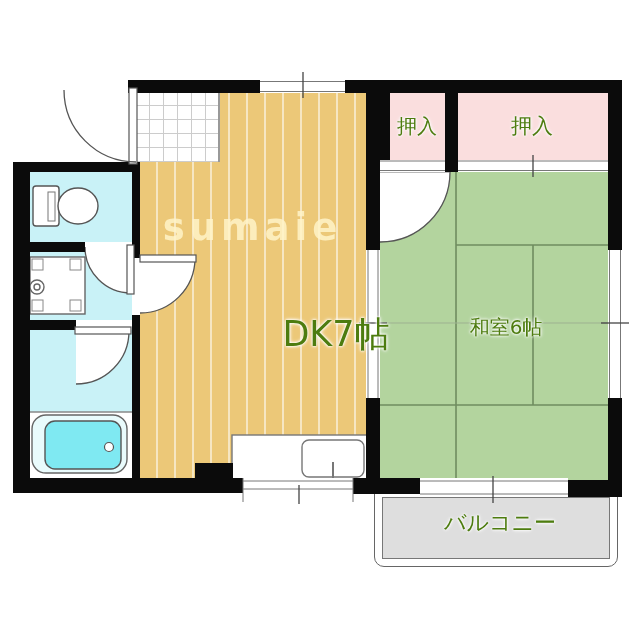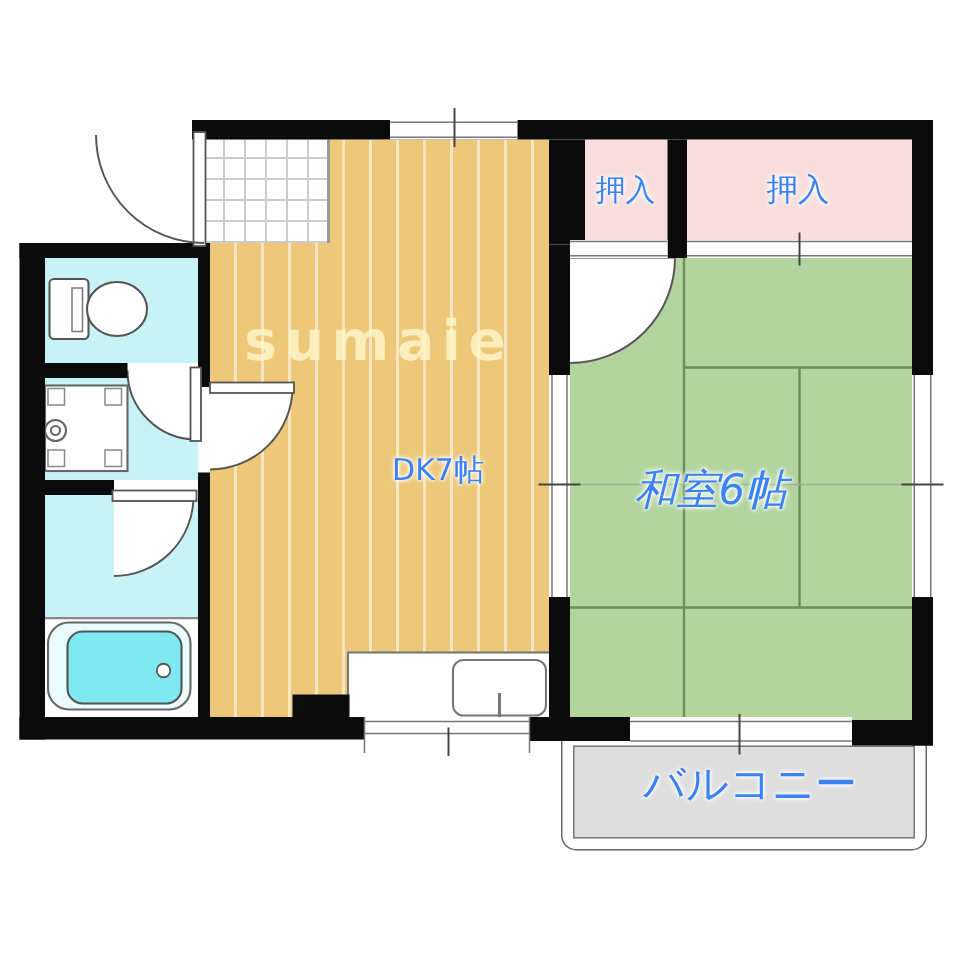--- a/index.html
+++ b/index.html
@@ -16,27 +16,27 @@
   .washing-room{left:30px;top:250px;width:102px;height:70px;background:#C9F2F7;}
   .bath-upper{left:30px;top:330px;width:102px;height:82px;background:#C9F2F7;}
   .bath-lower{left:30px;top:412px;width:102px;height:66px;background:#fff;}
   .washitsu{left:380px;top:172px;width:228px;height:311px;background:#B3D49E;}
   .closet-l{left:390px;top:93px;width:55px;height:67px;background:#FADEDE;}
   .closet-r{left:458px;top:93px;width:150px;height:67px;background:#FADEDE;}
   .balcony-outer{left:374px;top:489px;width:244px;height:78px;background:#fff;
     border:1px solid #666;border-radius:0 0 10px 10px;box-sizing:border-box;}
   .balcony-inner{left:382px;top:497px;width:228px;height:62px;background:#DEDEDE;border:1px solid #777;box-sizing:border-box;}
   svg.overlay{position:absolute;left:0;top:0;}
-  .lbl{position:absolute;display:flex;align-items:center;justify-content:center;color:#3b82f6;
+  .lbl{position:absolute;display:flex;align-items:center;justify-content:center;color:#4d7c0f;
        white-space:nowrap;text-shadow:0 0 2px #fff,0 0 3px #fff,0 0 4px #fff;}
   .lbl-closet1{left:382px;top:112px;width:70px;height:28px;font-size:20px;}
   .lbl-closet2{left:462px;top:112px;width:140px;height:28px;font-size:21px;}
-  .lbl-dk{left:212px;top:298px;width:160px;height:30px;font-size:20px;}
-  .lbl-washitsu{left:384px;top:312px;width:180px;height:30px;font-size:28px;font-style:italic;}
-  .lbl-balcony{left:400px;top:509px;width:200px;height:28px;font-size:28px;}
+  .lbl-dk{left:212px;top:319px;width:160px;height:30px;font-size:35px;padding-left:44px;}
+  .lbl-washitsu{left:416px;top:312px;width:180px;height:30px;font-size:20px;}
+  .lbl-balcony{left:400px;top:509px;width:200px;height:28px;font-size:22px;}
   .watermark{left:170px;top:205px;width:165px;height:44px;font-size:37px;font-weight:bold;
        letter-spacing:5px;color:rgba(255,243,200,0.85);text-shadow:none;}
 </style>
 </head>
 <body>
 
 <div id="canvas">
 
   <div class="abs dk-floor"></div>
   <div class="abs genkan"></div>

